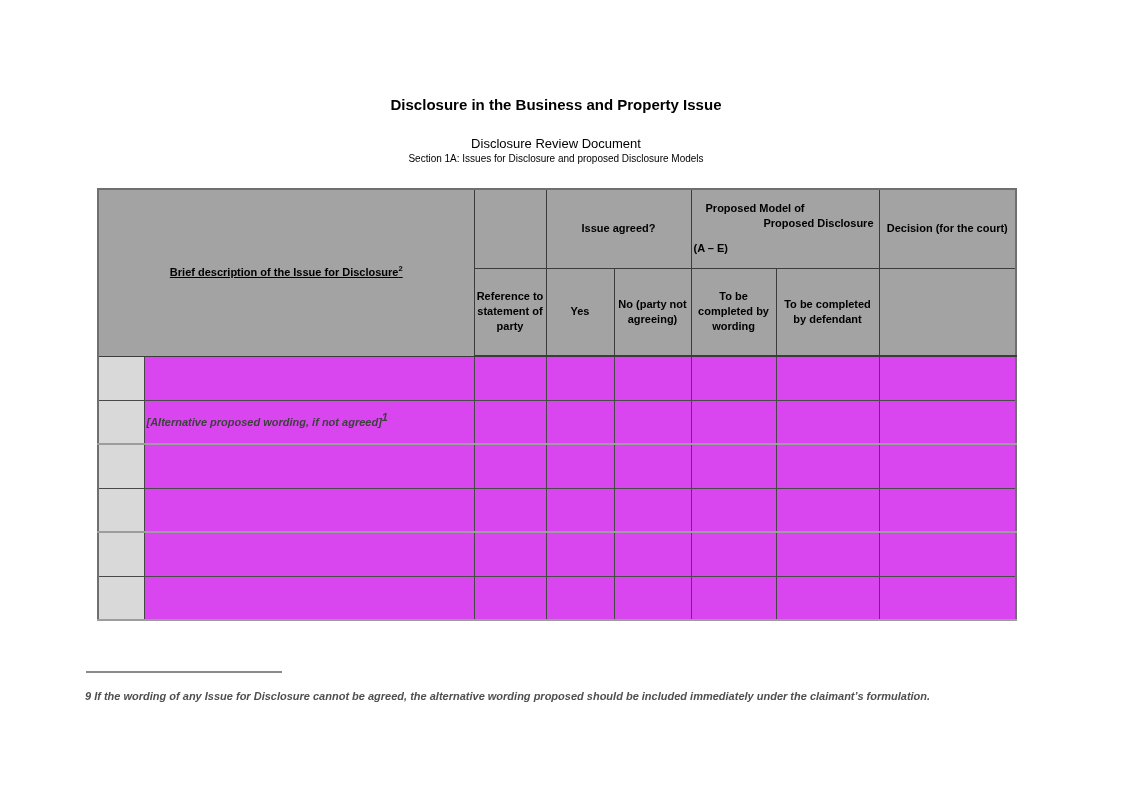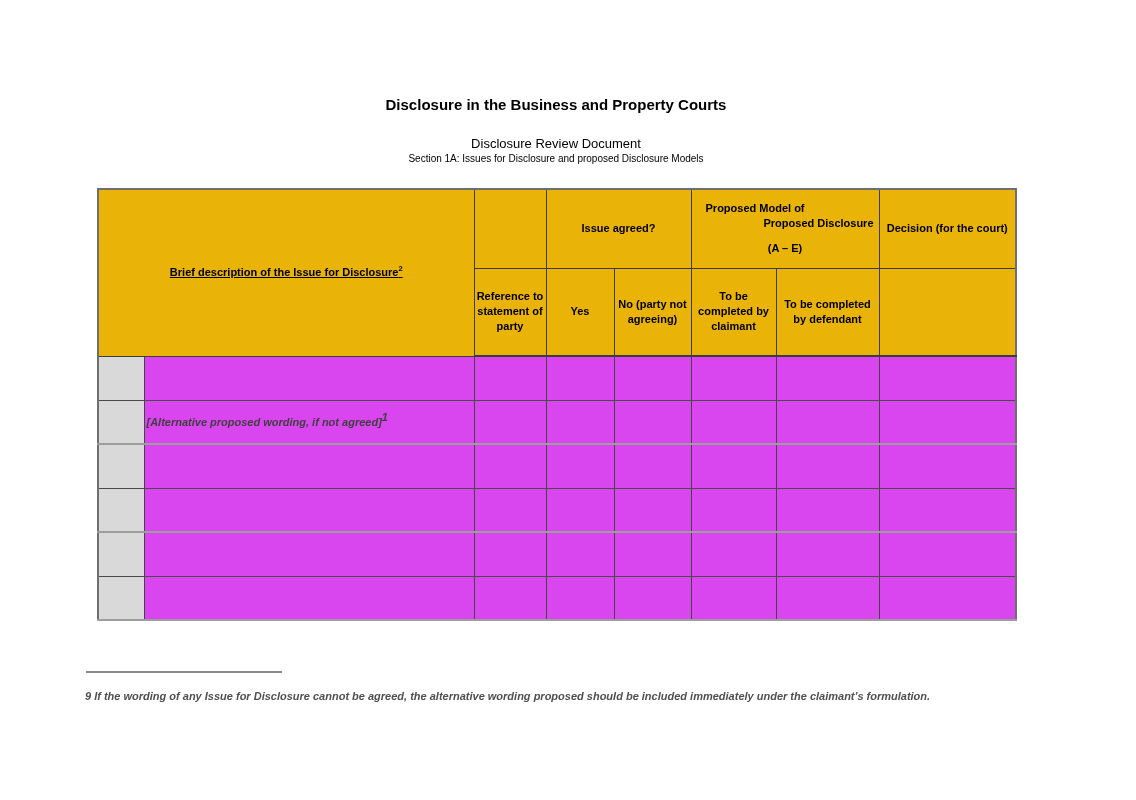--- a/index.html
+++ b/index.html
@@ -24,35 +24,35 @@
     width: 918px;
     border: 2px solid #6f6f6f;
   }
   table.drd td {
     padding: 2px;
     font-size: 11px;
     vertical-align: middle;
   }
   
   td.hd {
-    background: #eab308;
+    background: #a3a3a3;
     border: 1px solid #3c3c3c;
     font-weight: bold;
     text-align: center;
     line-height: 1.35;
   }
   tr.hdr1 td { height: 79px; }
   tr.hdr2 td { height: 88px; }
   tr.hdr2 td.hd { border-bottom: 2px solid #3c3c3c; }
   td.hd-desc { font-size: 11.5px; text-decoration: underline; }
 
   
   .pm-line1 { display: block; text-align: left;  padding-left: 12px; }
   .pm-line2 { display: block; text-align: right; padding-right: 3px; }
-  .pm-line3 { display: block; text-align: center; margin-top: 10px; }
+  .pm-line3 { display: block; text-align: left; margin-top: 10px; }
 
   
   tr.body td {
     background: #d946ef;
     border-left: 1px solid #464646;
     border-right: 1px solid #464646;
     height: 44px;
   }
   tr.body td.rowhead { background: #d9d9d9; }
   tr.rule-thin  td { border-bottom: 1px solid #4a4a4a; }
@@ -78,21 +78,21 @@
     font-size: 11px; font-weight: bold; font-style: italic;
     color: #4f4f4f; line-height: 1.5;
   }
 </style>
 </head>
 <body>
 
 <div class="page">
 
   <div class="title-block">
-    <div class="doc-title">Disclosure in the Business and Property Courts</div>
+    <div class="doc-title">Disclosure in the Business and Property Issue</div>
     <div class="doc-subtitle">Disclosure Review Document</div>
     <div class="doc-section">Section 1A: Issues for Disclosure and proposed Disclosure Models</div>
   </div>
 
   <div class="table-wrap">
     <table class="drd">
       <colgroup>
         <col style="width:46px">
           <col style="width:330px">
           <col style="width:72px">
@@ -115,21 +115,21 @@
           <span class="pm-line2">Proposed Disclosure</span>
           <span class="pm-line3">(A – E)</span>
         </td>
         <td class="hd">Decision (for the court)</td>
       </tr>
 
       <tr class="hdr2">
         <td class="hd">Reference to statement of party</td>
         <td class="hd">Yes</td>
         <td class="hd">No (party not agreeing)</td>
-        <td class="hd">To be completed by claimant</td>
+        <td class="hd">To be completed by wording</td>
         <td class="hd">To be completed by defendant</td>
         <td class="hd"></td>
       </tr>
 
       <tr class="body rule-thin">
         <td class="rowhead"></td>
         <td class="desc-cell"></td>
         <td></td>
         <td></td>
         <td></td>

